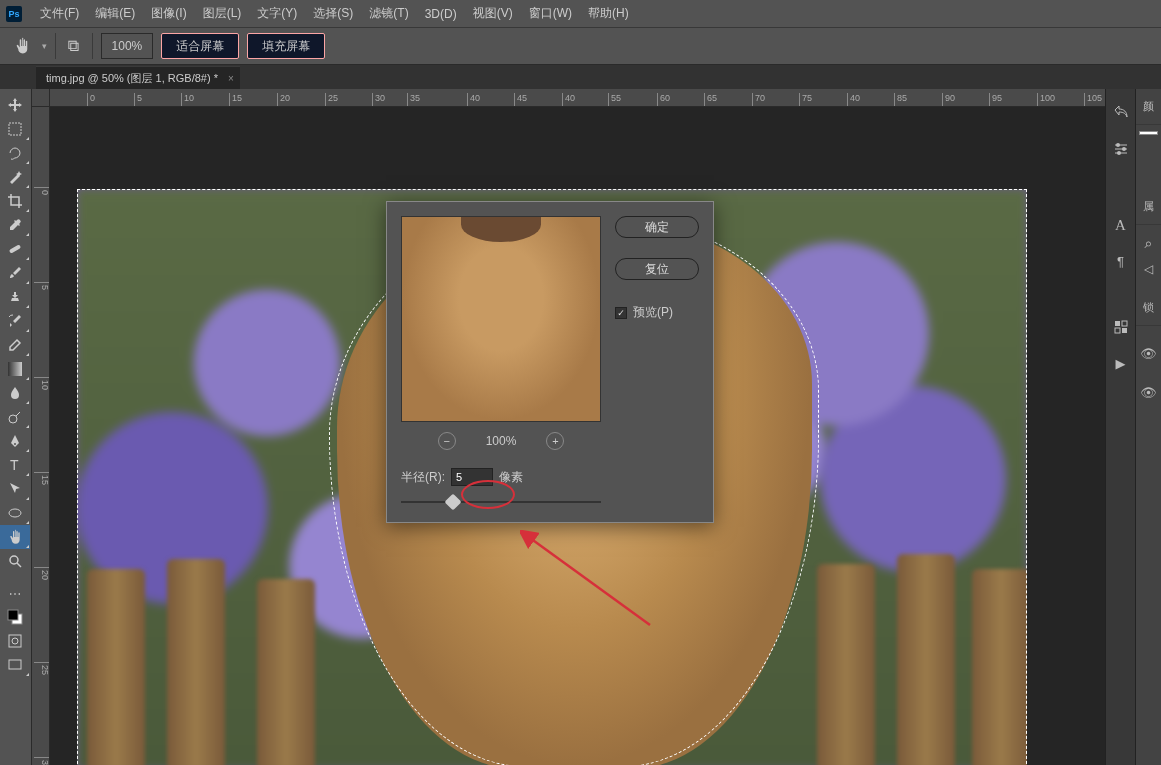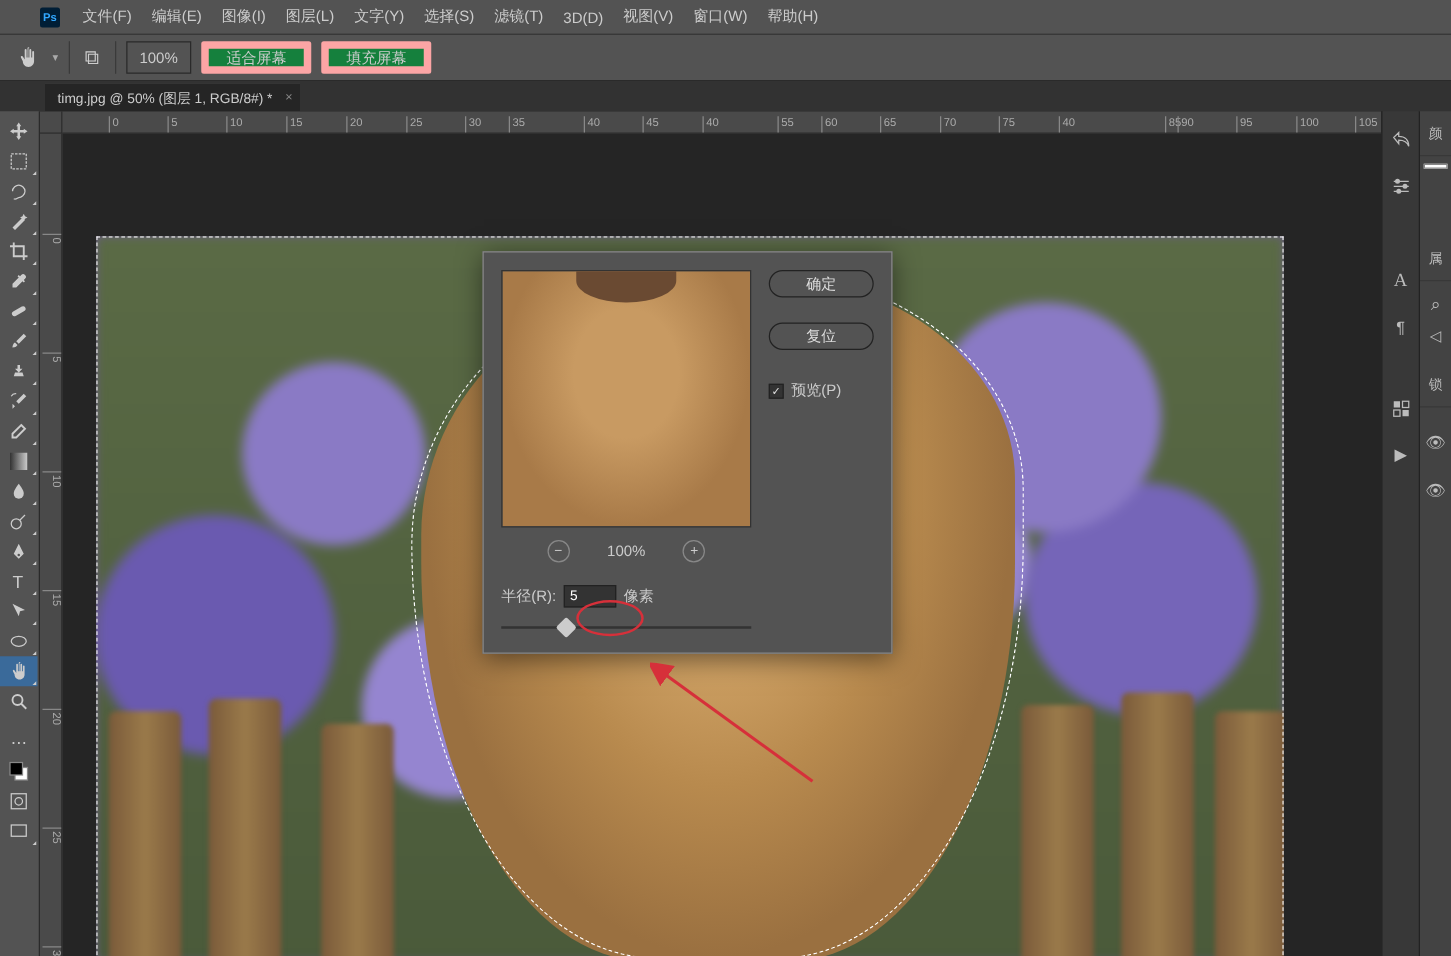--- a/index.html
+++ b/index.html
@@ -1,28 +1,28 @@
 <!DOCTYPE html>
 <html><head>
 <meta charset="utf-8">
 <style>
 * { margin: 0; padding: 0; box-sizing: border-box; font-family: "Microsoft YaHei", Arial, sans-serif; }
 body { background: #323232; color: #ccc; overflow: hidden; width: 1161px; height: 765px; position: relative; }
 
 
 .menubar { height: 27px; background: #535353; display: flex; align-items: center; padding-left: 6px; font-size: 12px; }
-.menubar .ps-logo { width: 16px; height: 16px; background: #001e36; color: #31a8ff; display: flex; align-items: center; justify-content: center; font-size: 9px; font-weight: bold; margin-right: 10px; border-radius: 2px; margin-left: 26px; }
+.menubar .ps-logo { width: 16px; height: 16px; background: #001e36; color: #31a8ff; display: flex; align-items: center; justify-content: center; font-size: 9px; font-weight: bold; margin-right: 10px; border-radius: 2px; }
 .menubar .menu-item { padding: 0 8px; cursor: default; }
 
 
 .optionsbar { height: 38px; background: #535353; border-top: 1px solid #383838; border-bottom: 1px solid #2a2a2a; display: flex; align-items: center; padding-left: 10px; gap: 8px; }
 .hand-icon { width: 24px; height: 24px; display: flex; align-items: center; justify-content: center; }
 .opt-sep { width: 1px; height: 26px; background: #3a3a3a; }
 .opt-box { border: 1px solid #2a2a2a; height: 26px; padding: 0 10px; display: flex; align-items: center; font-size: 12px; background: #535353; }
-.opt-btn { border: 6px solid #fca5a5; height: 26px; padding: 0 14px; display: flex; align-items: center; font-size: 12px; background: #15803d; border-radius: 2px; }
+.opt-btn { border: 1px solid #fca5a5; height: 26px; padding: 0 14px; display: flex; align-items: center; font-size: 12px; background: #0f172a; border-radius: 2px; }
 
 
 .tabbar { height: 24px; background: #323232; display: flex; align-items: flex-end; padding-left: 36px; }
 .doc-tab { background: #252525; height: 23px; padding: 0 22px 0 10px; font-size: 11px; color: #ccc; display: flex; align-items: center; position: relative; border-top: 1px solid #3a3a3a; text-align: center; }
 .doc-tab .tab-x { position: absolute; right: 6px; color: #888; font-size: 10px; }
 
 
 .main { display: flex; height: calc(765px - 27px - 38px - 24px); }
 
 
@@ -280,27 +280,27 @@
       <span class="tick" style="left:84px">5</span>
       <span class="tick" style="left:131px">10</span>
       <span class="tick" style="left:179px">15</span>
       <span class="tick" style="left:227px">20</span>
       <span class="tick" style="left:275px">25</span>
       <span class="tick" style="left:322px">30</span>
       <span class="tick" style="left:357px">35</span>
       <span class="tick" style="left:417px">40</span>
       <span class="tick" style="left:464px">45</span>
       <span class="tick" style="left:512px">40</span>
-      <span class="tick" style="left:572px">55</span>
+      <span class="tick" style="left:558px">55</span>
       <span class="tick" style="left:607px">60</span>
       <span class="tick" style="left:654px">65</span>
       <span class="tick" style="left:702px">70</span>
       <span class="tick" style="left:749px">75</span>
       <span class="tick" style="left:797px">40</span>
-      <span class="tick" style="left:882px">85</span>
+      <span class="tick" style="left:844px">85</span>
       <span class="tick" style="left:892px">90</span>
       <span class="tick" style="left:939px">95</span>
       <span class="tick" style="left:987px">100</span>
       <span class="tick" style="left:1034px">105</span>
     </div>
     <div class="ruler-v">
       <span class="tick" style="top:80px">0</span>
       <span class="tick" style="top:175px">5</span>
       <span class="tick" style="top:270px">10</span>
       <span class="tick" style="top:365px">15</span>

